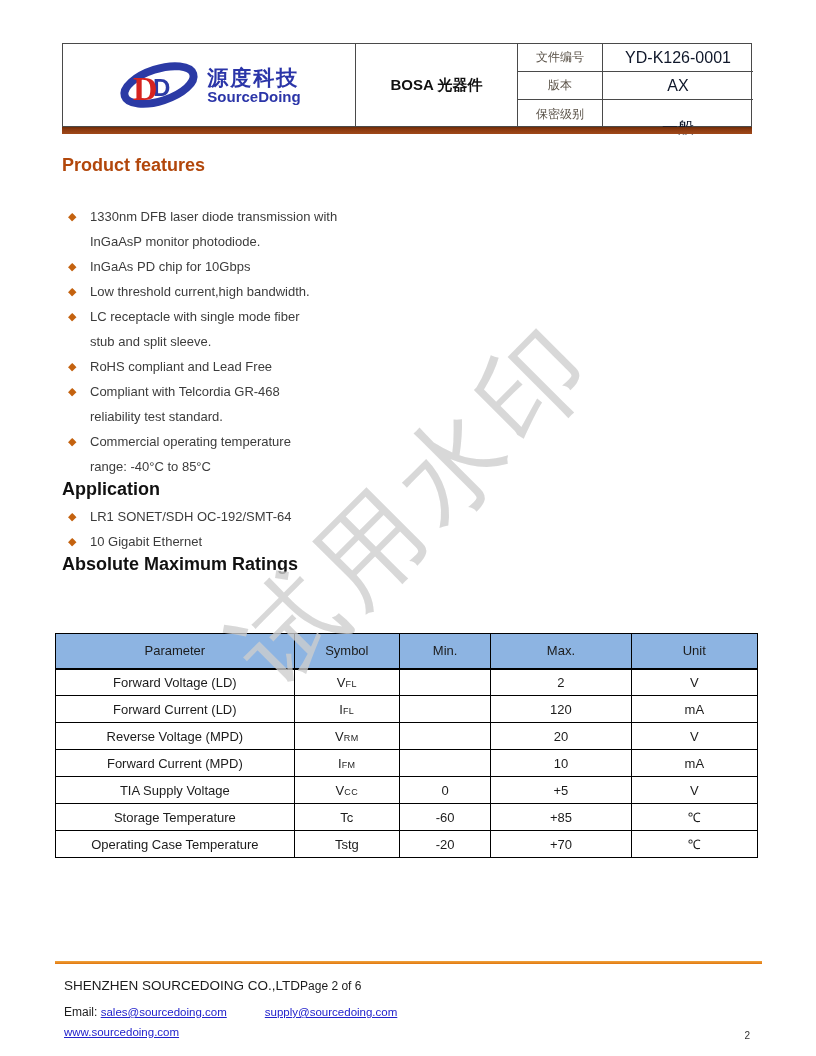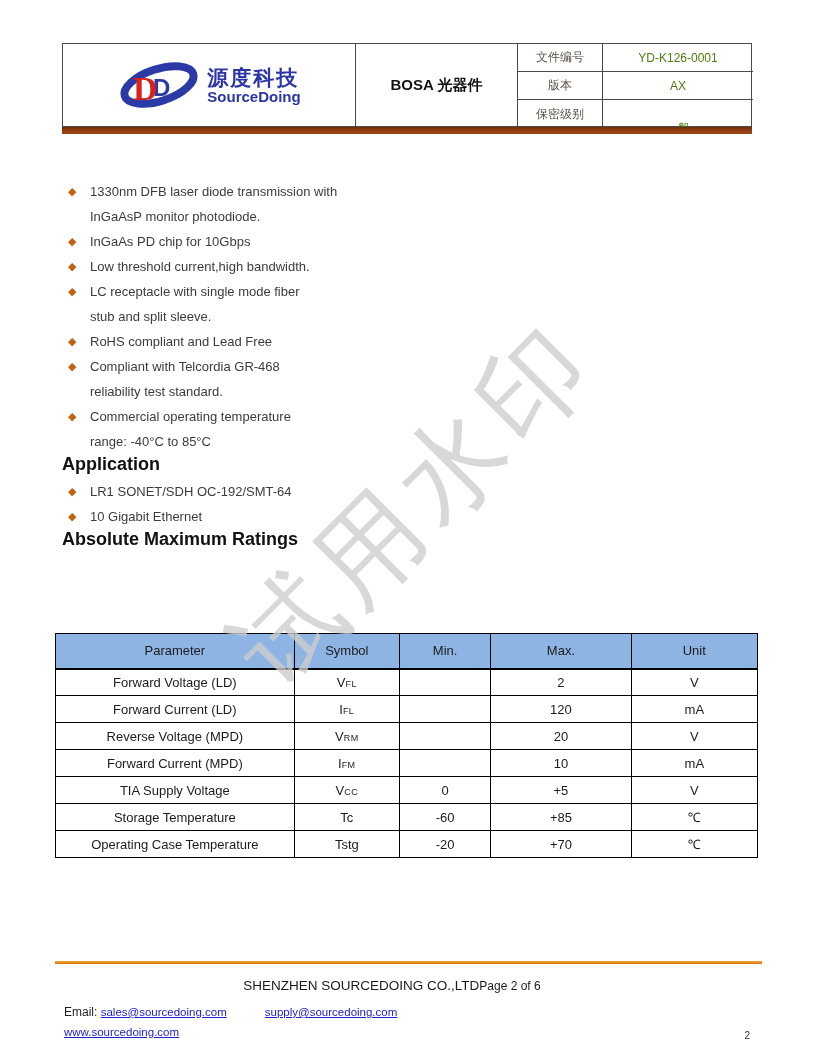--- a/index.html
+++ b/index.html
@@ -18,21 +18,21 @@
     grid-template-rows:28px 28px 28px;
     border:1px solid #4a4a4a;
   }
   .doc-header > div { border-right:1px solid #4a4a4a; border-bottom:1px solid #4a4a4a; }
   .logo-cell { grid-row:1/4; grid-column:1; display:flex; align-items:center; justify-content:center; gap:6px; }
   .title-cell { grid-row:1/4; grid-column:2; display:flex; align-items:center; justify-content:center;
     font-weight:bold; font-size:15px; color:#111; }
   .meta-label { grid-column:3; display:flex; align-items:center; justify-content:center;
     font-size:12px; color:#5a5248; }
   .meta-value { grid-column:4; border-right:none !important; display:flex; align-items:center; justify-content:center;
-    font-size:12px; color:#4d7c0f; }
+    font-size:16px; color:#0f172a; }
   .meta-row-3 { border-bottom:none !important; }
 
   .logo-text { display:flex; flex-direction:column; line-height:1.05; }
   .logo-cn { font-size:21px; font-weight:bold; color:#2b35a8; letter-spacing:2px; }
   .logo-en { font-size:15px; font-weight:bold; color:#2b35a8; }
 
   
   .brown-bar { position:absolute; left:62px; top:127px; width:690px; height:7px;
     background:linear-gradient(#6e2d09,#8c3a10 40%,#a0491a); }
 
@@ -65,21 +65,21 @@
     position:absolute; left:415px; top:505px; z-index:6;
     transform:translate(-50%,-50%) rotate(-45deg);
     font-size:105px; letter-spacing:10px; white-space:nowrap;
     color:#cecece; opacity:0.78; font-weight:normal; pointer-events:none;
     font-family:"Liberation Sans", sans-serif;
   }
 
   
   .footer { position:absolute; left:55px; top:961px; width:707px; }
   .footer-line { height:3px; background:linear-gradient(#f0a23c,#e0760e); margin-bottom:14px; }
-  .footer-row1 { display:flex; justify-content:center; align-items:baseline; padding:0 6px 0 9px; }
+  .footer-row1 { display:flex; justify-content:flex-start; align-items:baseline; padding:0 6px 0 9px; }
   .company { font-size:13.5px; color:#1c1c1c; }
   .page-label { font-size:12px; color:#1c1c1c; margin-right:36px; }
   .footer-row2 { padding-left:9px; margin-top:12px; font-size:12px; color:#1c1c1c; }
   .footer-row2 a, .footer-row3 a { color:#2222cc; text-decoration:underline; font-size:11.5px; }
   .email-gap { display:inline-block; width:38px; }
   .footer-row3 { padding-left:9px; margin-top:3px; }
   .corner-num { position:absolute; right:66px; top:1030px; font-size:10px; color:#333; }
 </style>
 </head>
 <body>
@@ -108,20 +108,21 @@
       <div class="meta-value" style="grid-row: 1;">YD-K126-0001</div>
       <div class="meta-label" style="grid-row: 2;">版本</div>
       <div class="meta-value" style="grid-row: 2;">AX</div>
       <div class="meta-label meta-row-3" style="grid-row: 3;">保密级别</div>
       <div class="meta-value meta-row-3" style="grid-row: 3; margin-top: 28px;">一般</div>
     </div>
 
   <div class="brown-bar"></div>
 
   <div class="content">
+    <h2 class="sec orange">Product features</h2>
     <div class="features-gap"></div>
     <ul class="blist" id="features-list">
         <li>
           <div class="bullet-line"><span class="diamond">◆</span>1330nm DFB laser diode transmission with</div>
           <div class="cont-line">InGaAsP monitor photodiode.</div>
         </li>
         <li>
           <div class="bullet-line"><span class="diamond">◆</span>InGaAs PD chip for 10Gbps</div>
         </li>
         <li>

